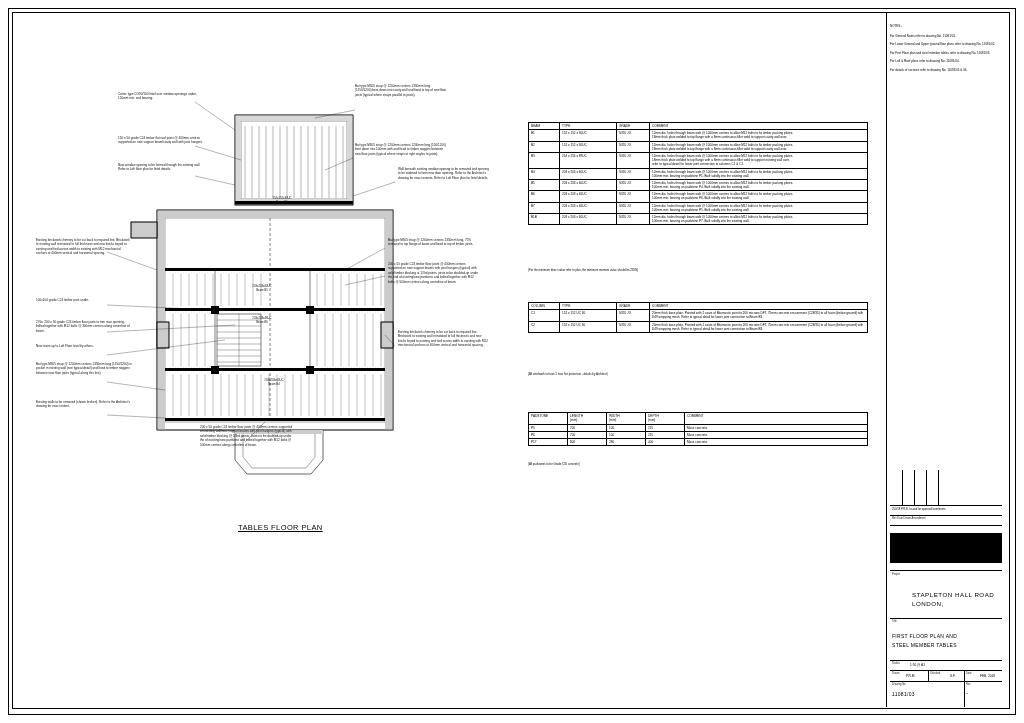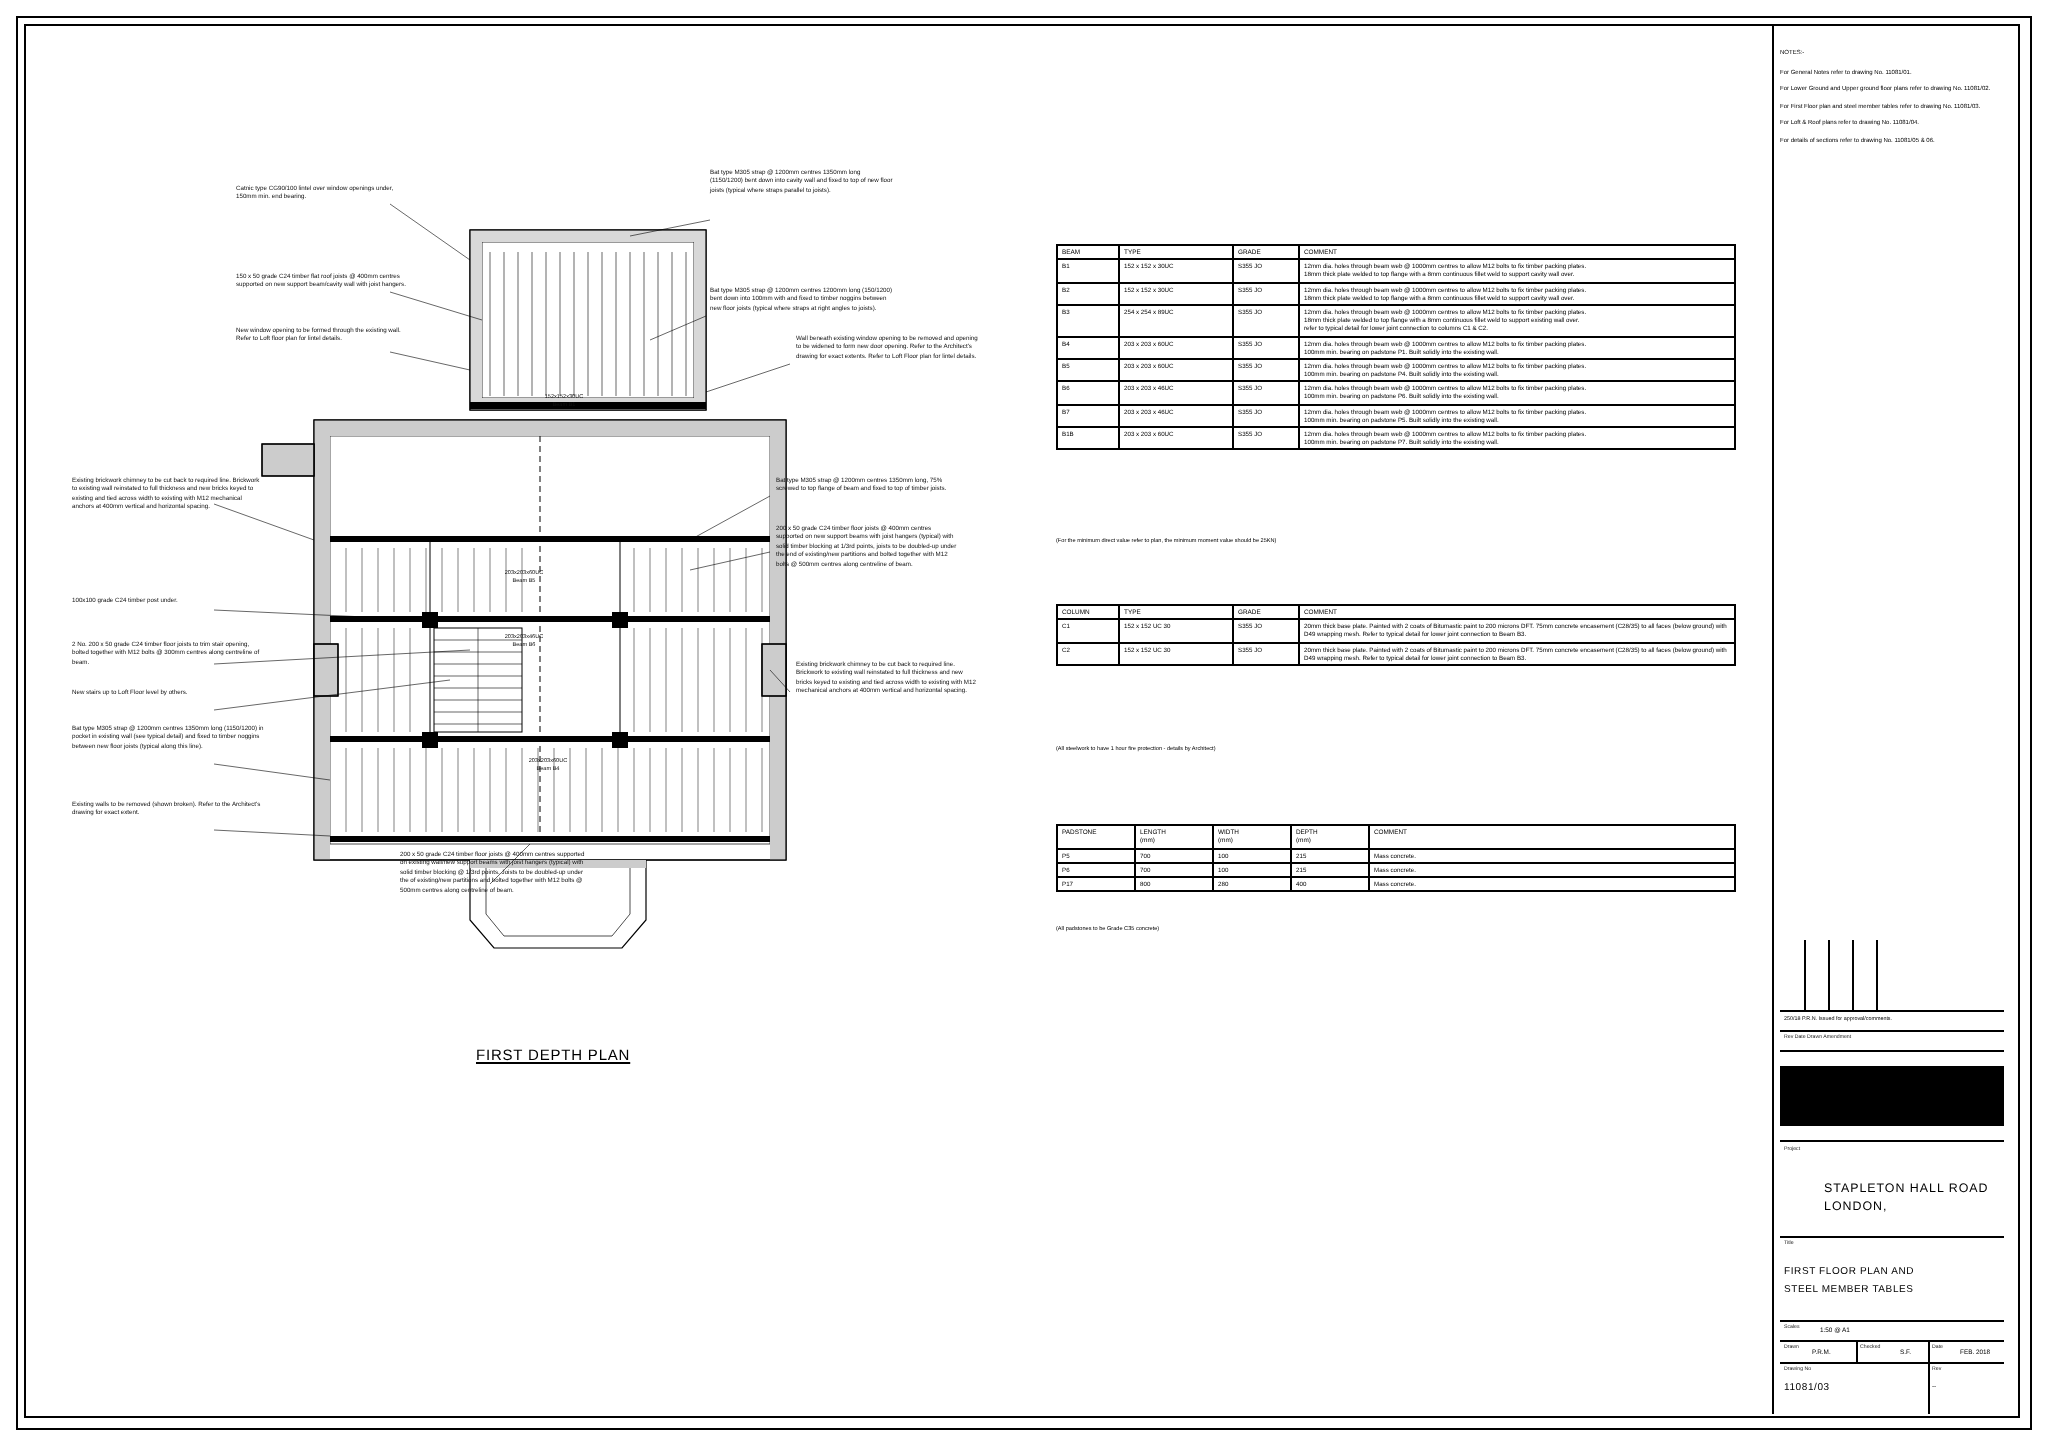--- a/index.html
+++ b/index.html
@@ -213,21 +213,21 @@
         <line x1="12" y1="235" x2="120" y2="240"></line>
         <line x1="12" y1="262" x2="140" y2="255"></line>
         <line x1="12" y1="285" x2="130" y2="270"></line>
         <line x1="12" y1="312" x2="70" y2="320"></line>
         <line x1="12" y1="345" x2="70" y2="348"></line>
         <line x1="150" y1="372" x2="170" y2="352"></line>
       </g>
     </svg>
   </div>
 
-  <div class="plan-title">FIRST DEPTH PLAN</div>
+  <div class="plan-title">TABLES FLOOR PLAN</div>
 
   <div class="note" style="left:118px;top:92px;width:86px;">Catnic type CG90/100 lintel over window openings under, 150mm min. end bearing.</div>
   <div class="note" style="left:118px;top:136px;width:86px;">150 x 50 grade C24 timber flat roof joists @ 400mm centres supported on new support beam/cavity wall with joist hangers.</div>
   <div class="note" style="left:118px;top:163px;width:86px;">New window opening to be formed through the existing wall. Refer to Loft floor plan for lintel details.</div>
   <div class="note" style="left:36px;top:238px;width:96px;">Existing brickwork chimney to be cut back to required line. Brickwork to existing wall reinstated to full thickness and new bricks keyed to existing and tied across width to existing with M12 mechanical anchors at 400mm vertical and horizontal spacing.</div>
   <div class="note" style="left:36px;top:298px;width:96px;">100x100 grade C24 timber post under.</div>
   <div class="note" style="left:36px;top:320px;width:96px;">2 No. 200 x 50 grade C24 timber floor joists to trim stair opening, bolted together with M12 bolts @ 300mm centres along centreline of beam.</div>
   <div class="note" style="left:36px;top:344px;width:96px;">New stairs up to Loft Floor level by others.</div>
   <div class="note" style="left:36px;top:362px;width:96px;">Bat type M305 strap @ 1200mm centres 1350mm long (1150/1200) in pocket in existing wall (see typical detail) and fixed to timber noggins between new floor joists (typical along this line).</div>
   <div class="note" style="left:36px;top:400px;width:96px;">Existing walls to be removed (shown broken). Refer to the Architect's drawing for exact extent.</div>

